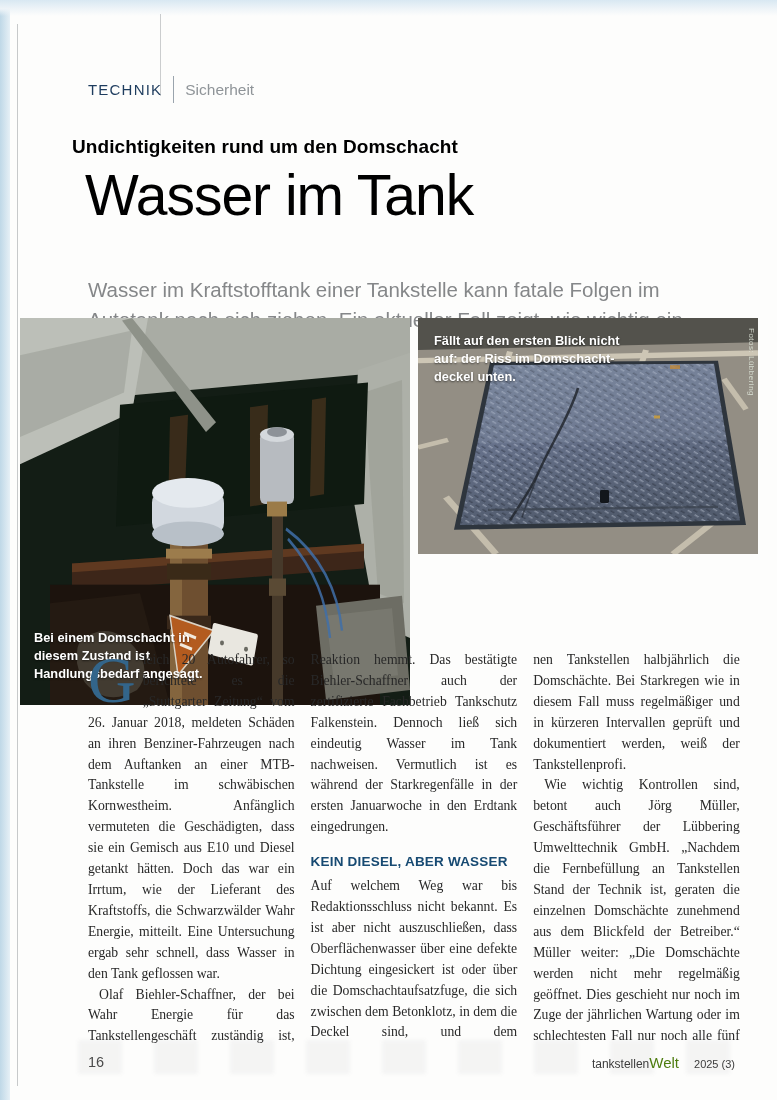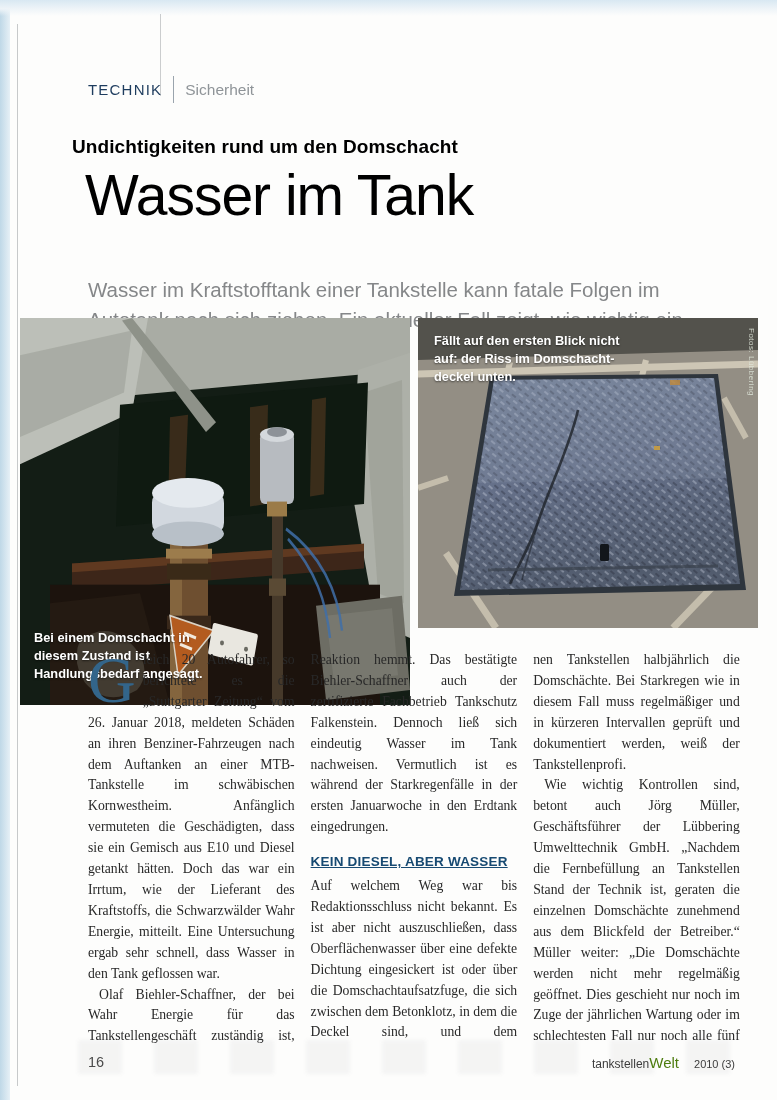--- a/index.html
+++ b/index.html
@@ -30,39 +30,39 @@
   .kicker { position:absolute; left:72px; top:136px; font-size:19px; font-weight:bold;
             color:#000000; letter-spacing:.1px; }
   .title  { position:absolute; left:85px; top:162px; font-size:57px; font-weight:400;
             color:#000000; letter-spacing:-1px; }
   .lead   { position:absolute; left:88px; top:243px; width:652px; font-size:20.5px;
             line-height:1.47; color:#858789;margin-top:32px; }
 
   
   .photo { position:absolute; overflow:hidden; }
   .photo-left  { left:20px;  top:318px; width:390px; height:387px; }
-  .photo-right { left:418px; top:318px; width:340px; height:310px; }
+  .photo-right { left:418px; top:318px; width:340px; height:236px; }
   .photo svg { display:block; width:100%; height:100%; }
   .cap { position:absolute; color:#ffffff; font-weight:bold; font-size:12.8px;
          line-height:1.4; text-shadow:0 1px 2px rgba(0,0,0,.55); }
   .cap-left  { left:14px; bottom:22px; }
   .cap-right { left:16px; top:14px; }
   .credit { position:absolute; right:2px; top:10px; writing-mode:vertical-rl;
             font-size:8px; color:#dfe6da; opacity:.85; letter-spacing:.5px; }
 
   
   .columns { position:absolute; left:88px; top:650px; width:652px; height:394px;
              display:flex; gap:16px; overflow:hidden; }
   .col { width:206.6px; font-family:"Liberation Serif", serif; font-size:13.7px;
          line-height:20.9px; color:#282828; text-align:justify; hyphens:auto; }
   .col p.indent { text-indent:11px; }
   .dropcap { float:left; font-family:"Liberation Serif", serif; font-size:66px;
              line-height:52px; color:#33658a; padding:4px 7px 0 0; }
   .subhead { font-family:"Liberation Sans", sans-serif; font-size:13.5px; font-weight:bold;
-             color:#174a72; letter-spacing:.2px; margin:14px 0 3px 0; text-align:left;text-decoration:underline; }
+             color:#174a72; letter-spacing:.2px; margin:14px 0 3px 0; text-align:left; }
 
   
   .footer-page { position:absolute; left:88px; top:1054px; font-size:14.5px; color:#4a4a4a; }
   .footer-right { position:absolute; right:42px; top:1054px; display:flex;
                   align-items:baseline; color:#333; }
   .mag-light { font-size:12px; color:#3c3c3c; }
   .mag-bold  { font-size:15px; font-weight:500; color:#4d7c0f; }
   .issue     { font-size:11px; color:#3c3c3c; margin-left:15px; }
 </style>
 </head>
@@ -216,14 +216,14 @@
     <p>nen Tankstellen halbjährlich die Domschächte. Bei Starkregen wie in diesem Fall muss regelmäßiger und in kürzeren Intervallen geprüft und dokumentiert werden, weiß der Tankstellenprofi.</p>
     <p class="indent">Wie wichtig Kontrollen sind, betont auch Jörg Müller, Geschäftsführer der Lübbering Umwelttechnik GmbH. „Nachdem die Fernbefüllung an Tankstellen Stand der Technik ist, geraten die einzelnen Domschächte zunehmend aus dem Blickfeld der Betreiber.“ Müller weiter: „Die Domschächte werden nicht mehr regelmäßig geöffnet. Dies geschieht nur noch im Zuge der jährlichen Wartung oder im schlechtesten Fall nur noch alle fünf Jahre. Auch wurde in den letzten 15 Jahren zunehmend darauf gedrängt, dass die Domschächte immer dichter werden sollen, bis hin zur Gasdichtheit.“</p>
 
   </div>
 </div>
 
 <div class="footer-page">16</div>
 <div class="footer-right">
   <span class="mag-light">tankstellen</span>
     <span class="mag-bold">Welt</span>
-  <span class="issue">2010 (3)</span>
+  <span class="issue">2025 (3)</span>
 </div>
 
 </body></html>

